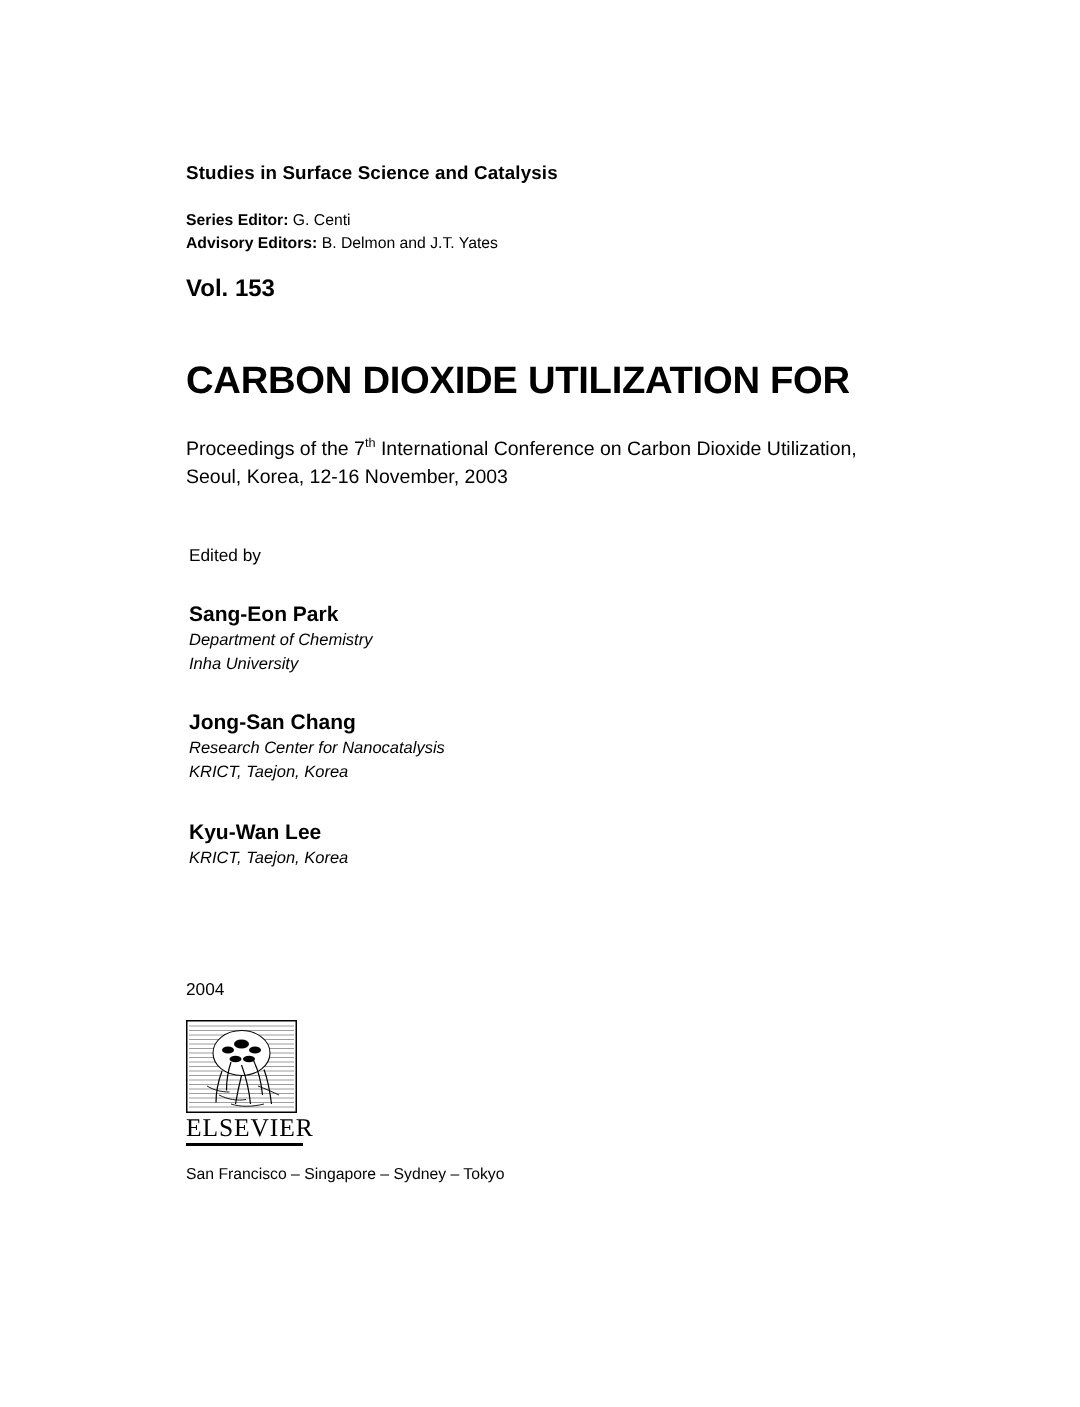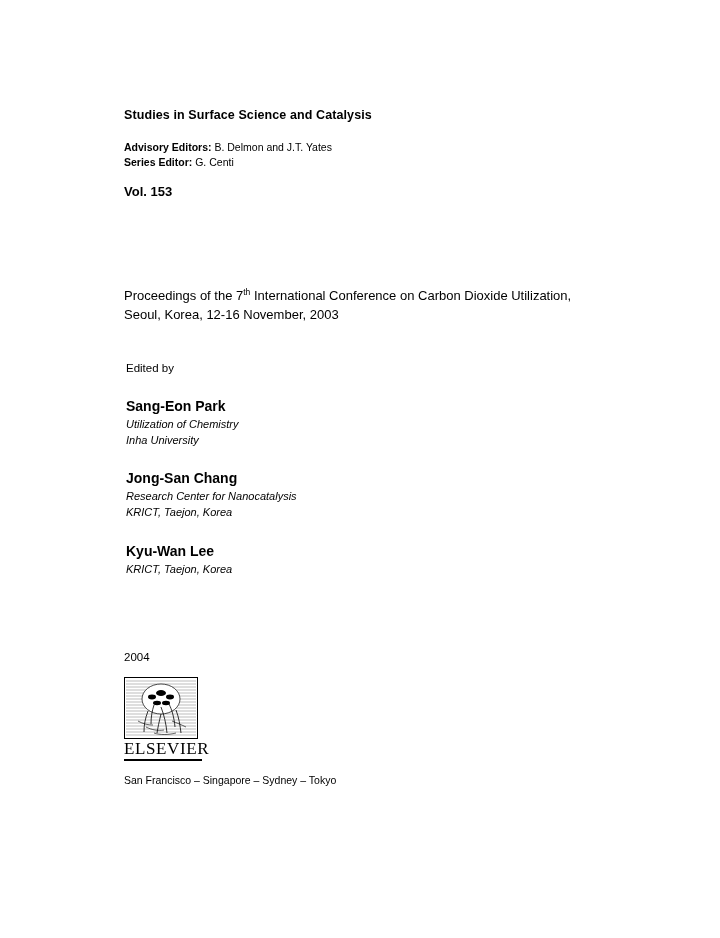--- a/index.html
+++ b/index.html
@@ -34,21 +34,21 @@
   }
   .editors-block {
     font-size: 10.5px;
     line-height: 1.45;
     margin-bottom: 14px;
   }
   .editors-block .lbl {
     font-weight: bold;
   }
   .vol {
-    font-size: 13px;
+    font-size: 16px;
     font-weight: bold;
     margin-bottom: 38px;
   }
   .main-title {
     font-size: 25.5px;
     font-weight: bold;
     line-height: 1.17;
     letter-spacing: -0.2px;
     margin: 0 0 20px 0;
   }
@@ -114,45 +114,45 @@
 </head>
 <body>
 
 <div class="page">
   <div class="content">
 
     <div class="series-title">Studies in Surface Science and Catalysis</div>
 
     <div class="editors-block">
       <div>
+        <span class="lbl"><span>Series Editor</span>:</span>
+        <span>G. Centi</span>
+      </div>
+      <div>
         <span class="lbl"><span>Advisory Editors</span>:</span>
         <span>B. Delmon and J.T. Yates</span>
       </div>
-      <div>
-        <span class="lbl"><span>Series Editor</span>:</span>
-        <span>G. Centi</span>
-      </div>
     </div>
 
     <div class="vol">Vol. 153</div>
 
     <h1 class="main-title">
-      <br>
+      <span>CARBON DIOXIDE UTILIZATION FOR</span><br>
     </h1>
 
     <div class="proceedings">
       <span>Proceedings of the 7</span><sup>th</sup><span> International Conference on Carbon Dioxide Utilization,</span><br>
       <span>Seoul, Korea, 12-16 November, 2003</span>
     </div>
 
     <div class="edited-by">Edited by</div>
 
     <div class="editor">
       <div class="name">Sang-Eon Park</div>
-      <div class="aff">Utilization of Chemistry</div>
+      <div class="aff">Department of Chemistry</div>
       <div class="aff">Inha University</div>
     </div>
 
     <div class="editor">
       <div class="name">Jong-San Chang</div>
       <div class="aff">Research Center for Nanocatalysis</div>
       <div class="aff">KRICT, Taejon, Korea</div>
     </div>
 
     <div class="editor">

